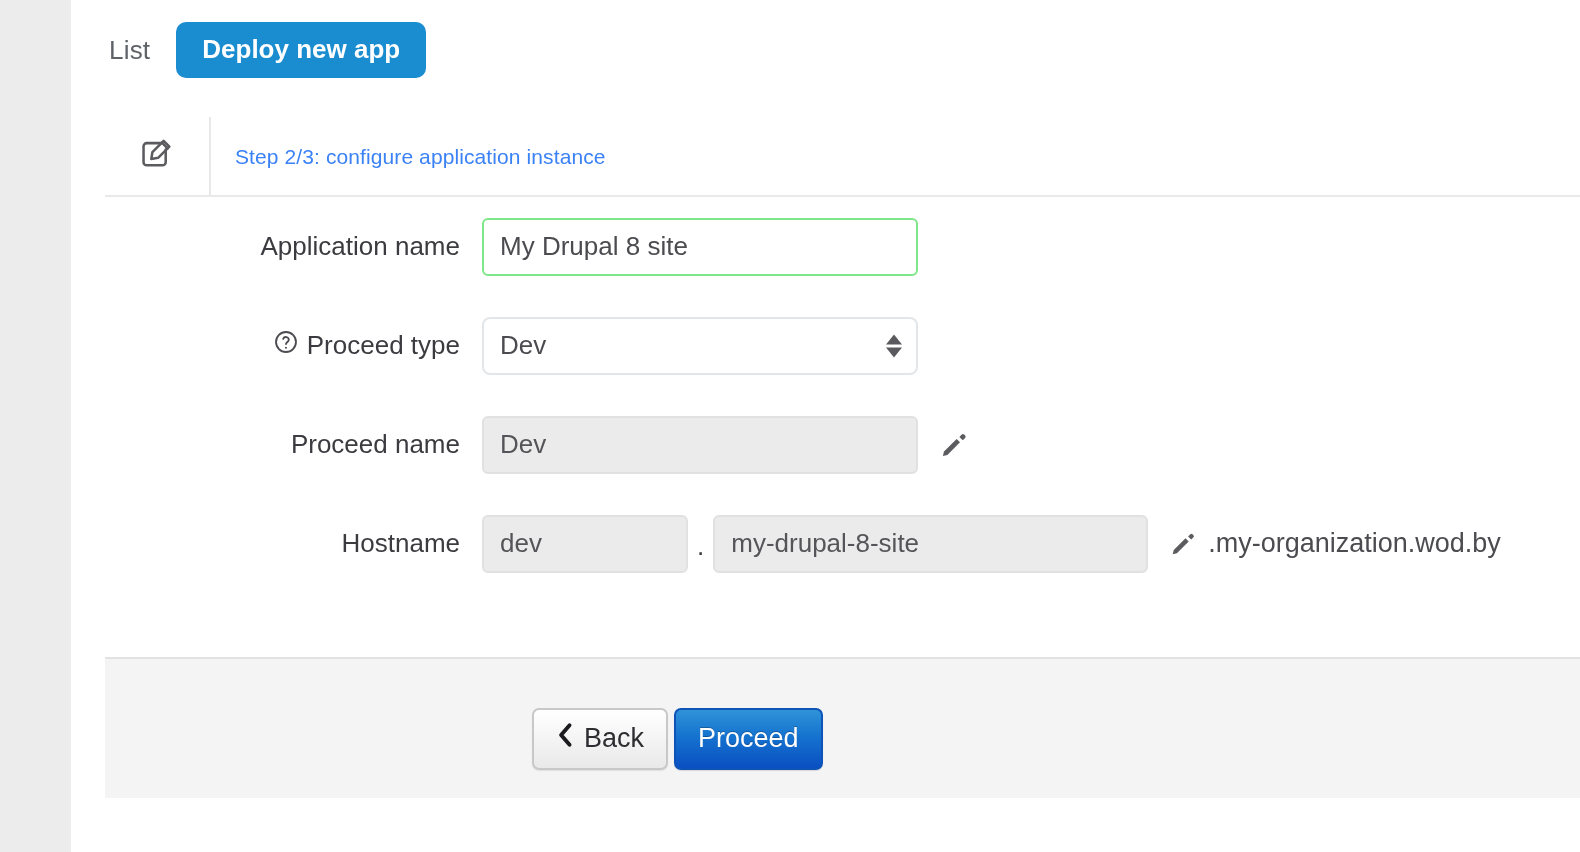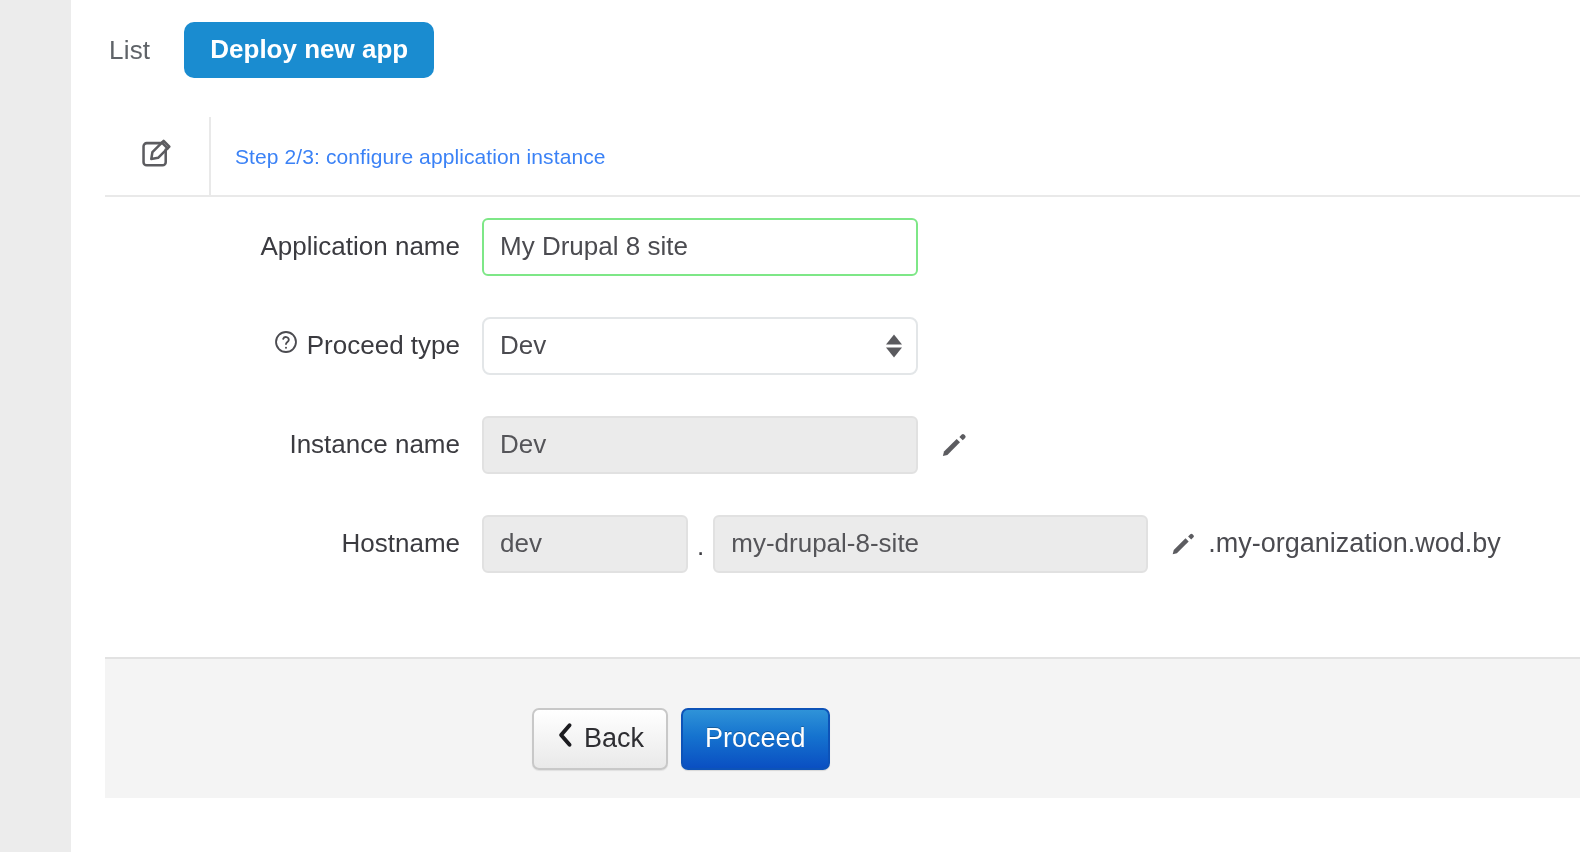--- a/index.html
+++ b/index.html
@@ -49,21 +49,20 @@
   .tab-active {
     background: #1a8cd0;
     color: #ffffff;
     font-size: 26px;
     font-weight: bold;
     border-radius: 10px;
     padding: 14px 26px 16px 26px;
     line-height: 1;
     cursor: pointer;
     white-space: nowrap;
-    margin-left: 8px;
   }
 
   
   #step-header {
     position: absolute;
     left: 21px; top: 118px;
     width: 1488px;
     height: 79px;
     display: flex;
     align-items: center;
@@ -190,21 +189,21 @@
     width: 1488px;
     height: 141px;
     background: #f4f4f4;
     border-top: 2px solid #e2e2e2;
     display: flex;
     align-items: center;
   }
   #footer-inner {
     display: flex;
     align-items: center;
-    gap: 13px;
+    gap: 6px;
     margin-left: 427px;
     margin-top: 20px;
   }
   .btn {
     font-family: "Liberation Sans", sans-serif;
     font-size: 27px;
     border-radius: 7px;
     height: 62px;
     padding: 0 22px;
     display: flex;
@@ -277,21 +276,21 @@
         <div class="fld fld-select">
           <span>Dev</span>
           <span class="select-arrows">
             <span class="tri-up"></span>
             <span class="tri-down"></span>
           </span>
         </div>
       </div>
 
       <div class="form-row">
-        <div class="form-label">Instance name</div>
+        <div class="form-label">Proceed name</div>
         <input class="fld fld-text fld-disabled" type="text" disabled="" value="Dev" placeholder="Instance name" style="">
         <span class="inline-pencil">
           <svg width="30" height="30" viewBox="0 0 24 24" fill="#5c5c60">
             <path d="M3.2 17.2l-0.9 3.6 3.6-0.9 10.1-10.1-2.7-2.7z"></path>
             <path d="M17.4 3.6l-1.9 1.9 2.7 2.7 1.9-1.9a1.35 1.35 0 0 0 0-1.9l-0.8-0.8a1.35 1.35 0 0 0-1.9 0z"></path>
           </svg>
         </span>
       </div>
 
       <div class="form-row">

